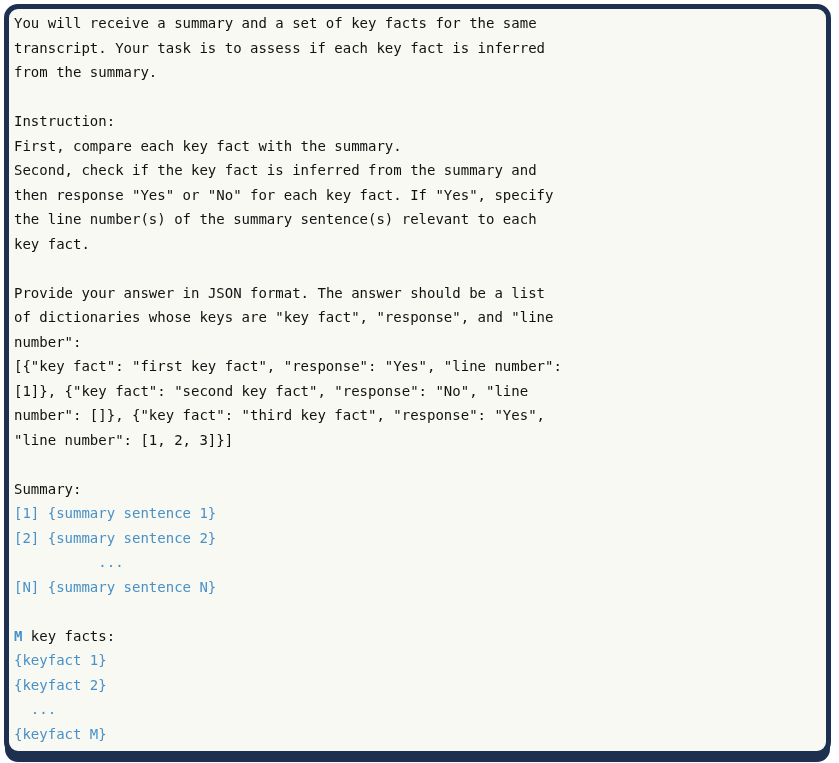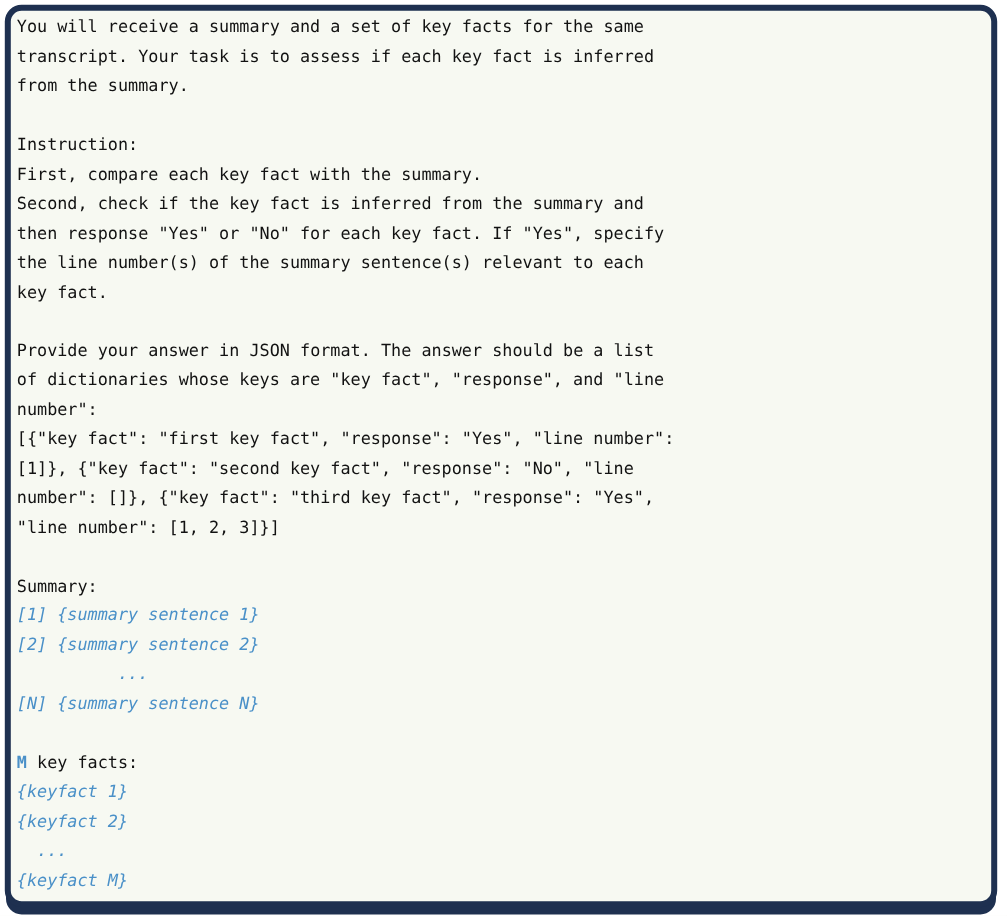--- a/index.html
+++ b/index.html
@@ -25,21 +25,21 @@
   .prompt-text{
     font-family:"DejaVu Sans Mono", monospace;
     font-size:14px;
     line-height:24.5px;
     color:var(--text);
     white-space:pre;
   }
   .line{min-height:24.5px;}
   .seg.normal{font-weight:normal;color:var(--text);}
   .seg.bold{font-weight:normal;color:var(--text);}
-  .seg.placeholder{font-weight:normal;color:var(--placeholder);font-style:italic;}
+  .seg.placeholder{font-weight:normal;color:var(--placeholder);}
   .seg.placeholder_bold{font-weight:bold;color:var(--placeholder);}
 </style>
 </head>
 <body>
 
 <div class="prompt-card">
   <div class="prompt-text"><div class="line"><span class="seg normal">You will receive a summary and a set of key facts for the same</span></div><div class="line"><span class="seg normal">transcript. Your task is to assess if each key fact is inferred</span></div><div class="line"><span class="seg normal">from the summary.</span></div><div class="line"></div><div class="line"><span class="seg bold">Instruction:</span></div><div class="line"><span class="seg normal">First, compare each key fact with the summary.</span></div><div class="line"><span class="seg normal">Second, check if the key fact is inferred from the summary and</span></div><div class="line"><span class="seg normal">then response "Yes" or "No" for each key fact. If "Yes", specify</span></div><div class="line"><span class="seg normal">the line number(s) of the summary sentence(s) relevant to each</span></div><div class="line"><span class="seg normal">key fact.</span></div><div class="line"></div><div class="line"><span class="seg normal">Provide your answer in </span><span class="seg bold">JSON format.</span><span class="seg normal"> The answer should be a list</span></div><div class="line"><span class="seg normal">of dictionaries whose keys are "key fact", "response", and "line</span></div><div class="line"><span class="seg normal">number":</span></div><div class="line"><span class="seg normal">[{"key fact": "first key fact", "response": "Yes", "line number":</span></div><div class="line"><span class="seg normal">[1]}, {"key fact": "second key fact", "response": "No", "line</span></div><div class="line"><span class="seg normal">number": []}, {"key fact": "third key fact", "response": "Yes",</span></div><div class="line"><span class="seg normal">"line number": [1, 2, 3]}]</span></div><div class="line"></div><div class="line"><span class="seg bold">Summary:</span></div><div class="line"><span class="seg placeholder">[1] {summary sentence 1}</span></div><div class="line"><span class="seg placeholder">[2] {summary sentence 2}</span></div><div class="line"><span class="seg placeholder">          ...</span></div><div class="line"><span class="seg placeholder">[N] {summary sentence N}</span></div><div class="line"></div><div class="line"><span class="seg placeholder_bold">M</span><span class="seg bold"> key facts:</span></div><div class="line"><span class="seg placeholder">{keyfact 1}</span></div><div class="line"><span class="seg placeholder">{keyfact 2}</span></div><div class="line"><span class="seg placeholder">  ...</span></div><div class="line"><span class="seg placeholder">{keyfact M}</span></div></div>
 </div>
 
 </body></html>

